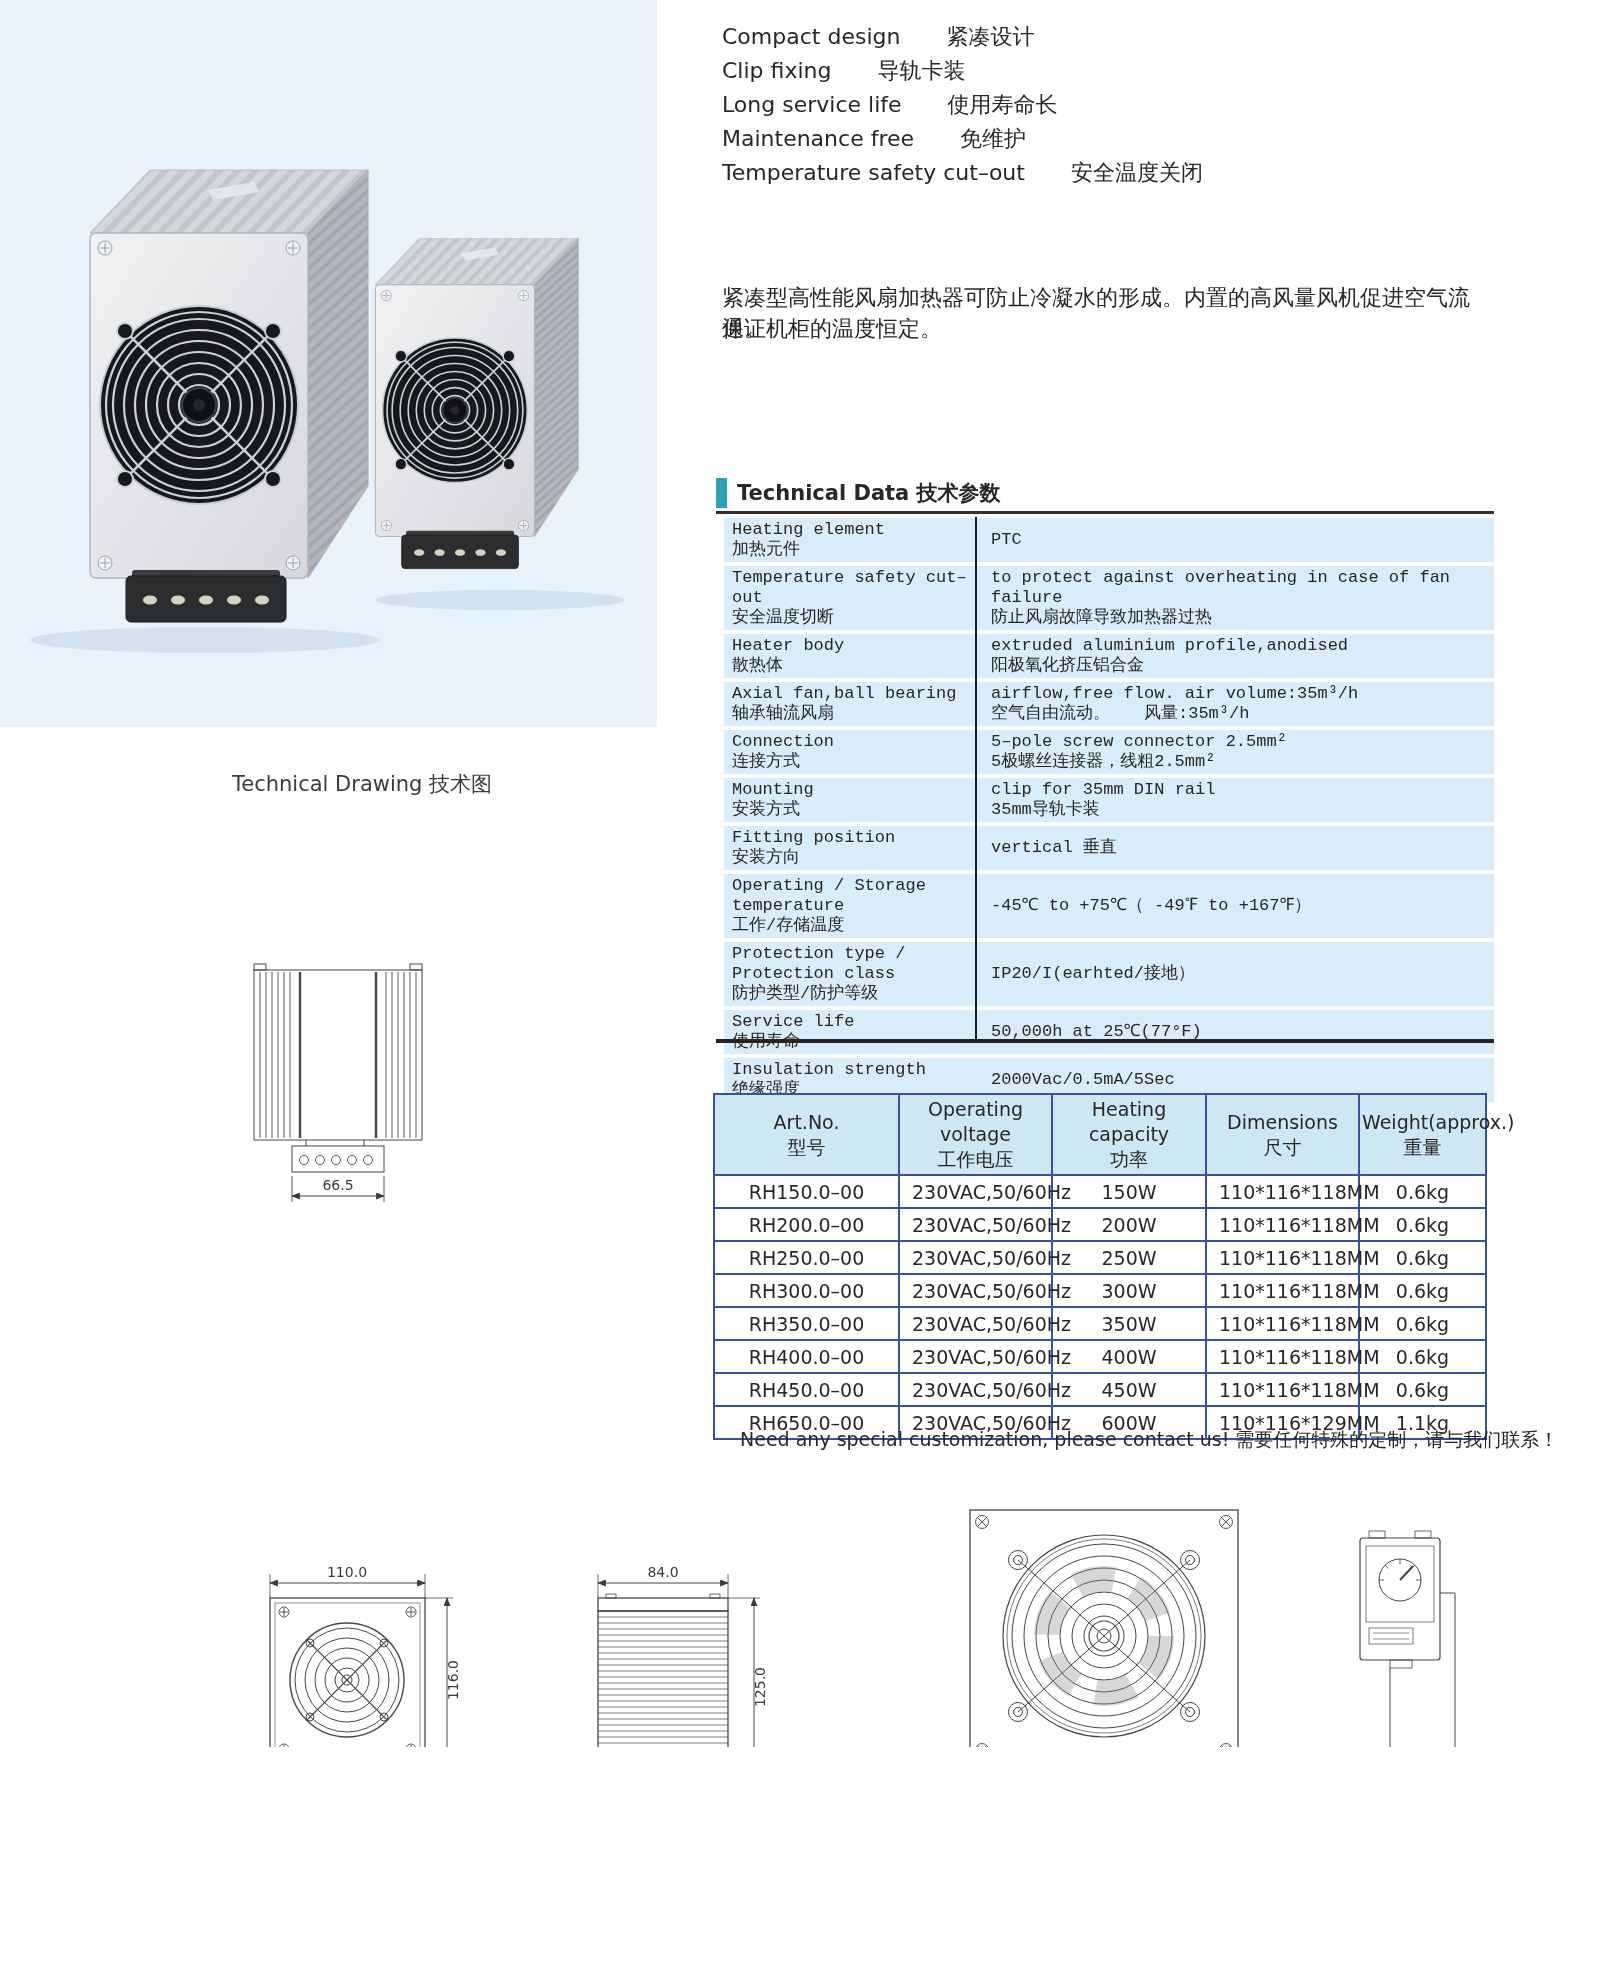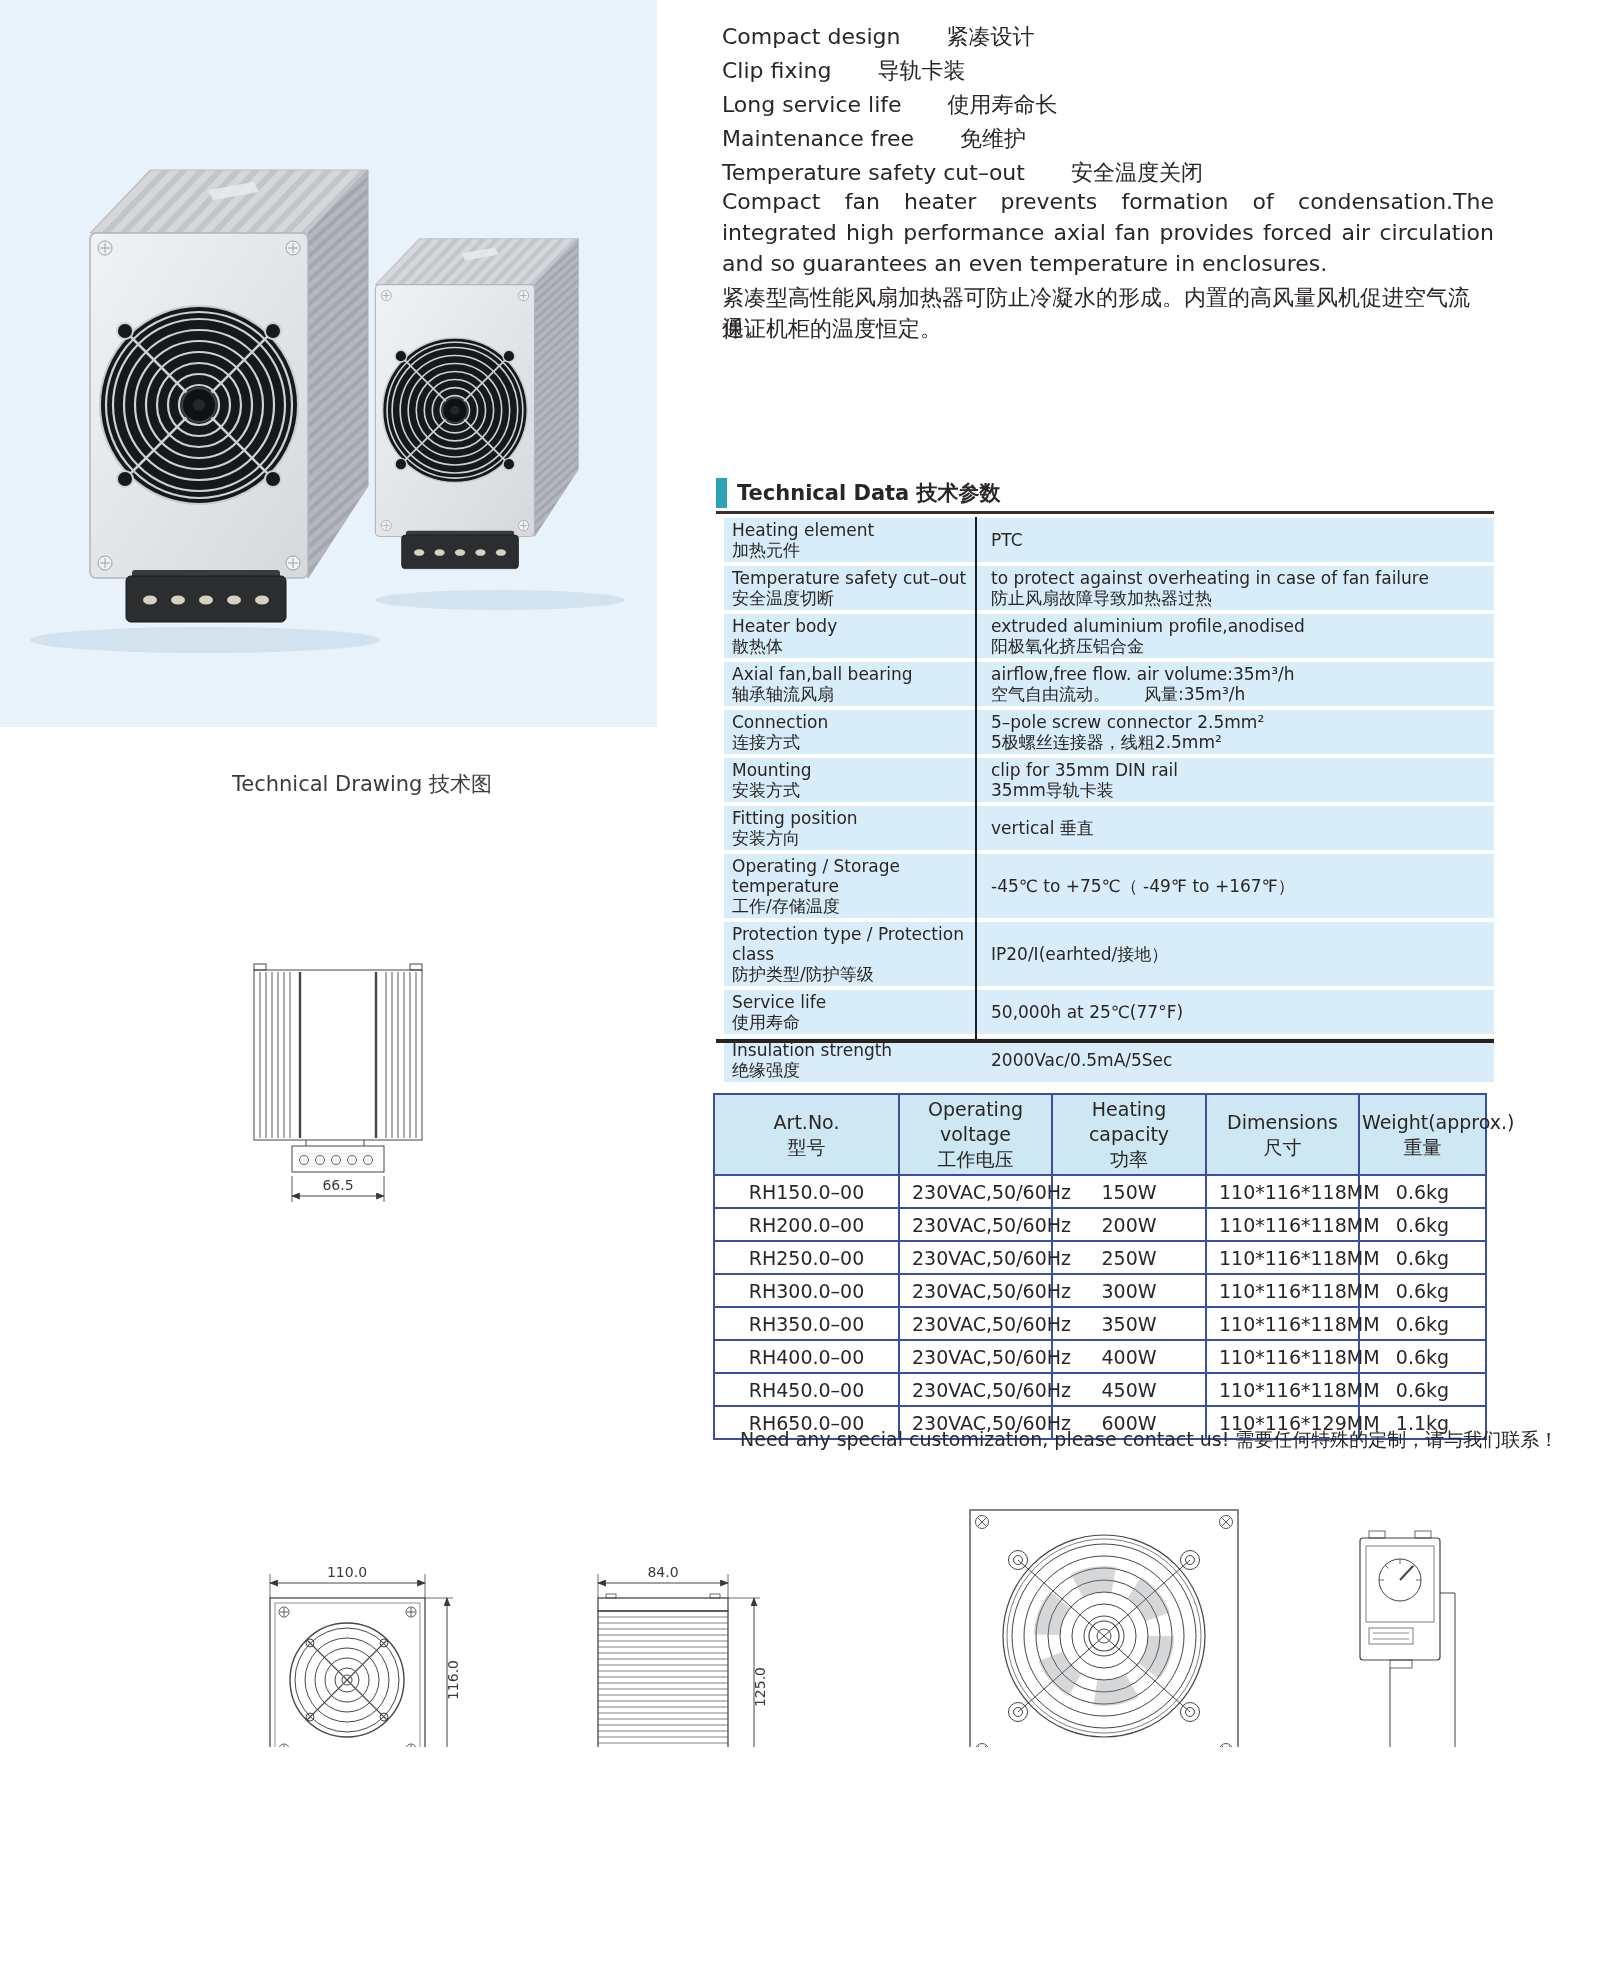--- a/index.html
+++ b/index.html
@@ -17,21 +17,21 @@
 
   .desc-en{position:absolute;left:722px;top:186px;width:772px;font-size:22px;line-height:31px;text-align:justify;margin:0;}
   .desc-cn{position:absolute;left:722px;top:282px;width:790px;font-size:22px;line-height:31px;margin:0;}
 
   
   .td-header{position:absolute;left:716px;top:478px;display:flex;align-items:center;font-size:21px;font-weight:bold;}
   .td-header .teal-bar{display:inline-block;width:11px;height:30px;margin-right:10px;}
   .td-rule-top{position:absolute;left:716px;top:511px;width:778px;height:3px;background:#35302d;}
   .td-rule-bottom{position:absolute;left:716px;top:1039px;width:778px;height:4px;background:#282320;}
   .td-table{position:absolute;left:724px;top:518px;width:770px;}
-  .td-row{display:flex;margin-bottom:4px;background:#d8ecf9;min-height:44px;}
+  .td-row{display:flex;margin-bottom:4px;background:#d8ecf9;min-height:44px;font-family:Liberation Mono, monospace;}
   .td-label{width:251px;box-sizing:border-box;padding:2px 6px 2px 8px;display:flex;flex-direction:column;justify-content:center;font-size:17px;line-height:20px;}
   .td-value{flex:1;box-sizing:border-box;padding:2px 6px 2px 16px;display:flex;flex-direction:column;justify-content:center;font-size:17px;line-height:20px;}
   .td-divider{position:absolute;left:975px;top:517px;width:2px;height:523px;background:#1f1d1b;}
   .td-row span:empty{display:none;}
 
   
   table.product{position:absolute;left:713px;top:1093px;border-collapse:collapse;table-layout:fixed;width:772px;}
   table.product th,table.product td{border:2px solid #3a4f9e;text-align:center;vertical-align:middle;font-weight:normal;}
   table.product th{background:#cde7f3;height:60px;font-size:19px;line-height:25px;padding:2px;}
   table.product td{height:31px;font-size:19px;padding:0 12px;background:#fff;}
@@ -147,21 +147,20 @@
     <li>
         <span>Maintenance free</span>
         <span class="cn">免维护</span>
       </li>
     <li>
         <span>Temperature safety cut–out</span>
         <span class="cn">安全温度关闭</span>
       </li>
   </ul>
 
-  <p class="desc-en">Compact fan heater prevents formation of condensation.The integrated high performance axial fan provides forced air circulation and so guarantees an even temperature in enclosures.</p>
   <p class="desc-cn" style="top:282px">紧凑型高性能风扇加热器可防止冷凝水的形成。内置的高风量风机促进空气流通。</p>
   <p class="desc-cn" style="top:313px">保证机柜的温度恒定。</p>
 
   <div class="td-header">
     <span class="teal-bar" style="background:#2ba3b4"></span>
     <span>Technical Data 技术参数</span>
   </div>
   <div class="td-rule-top"></div>
 
   <div class="td-table">

